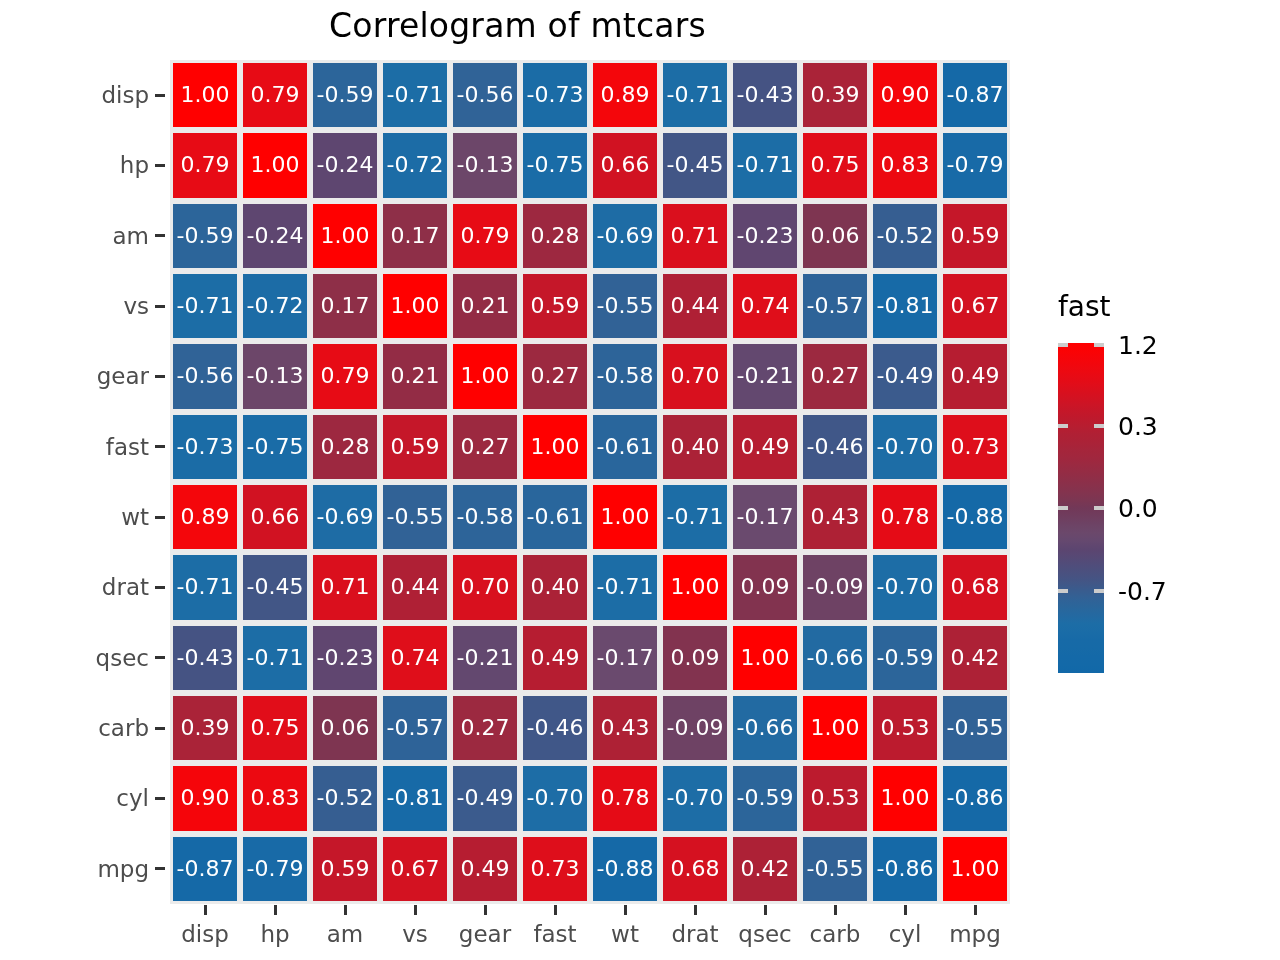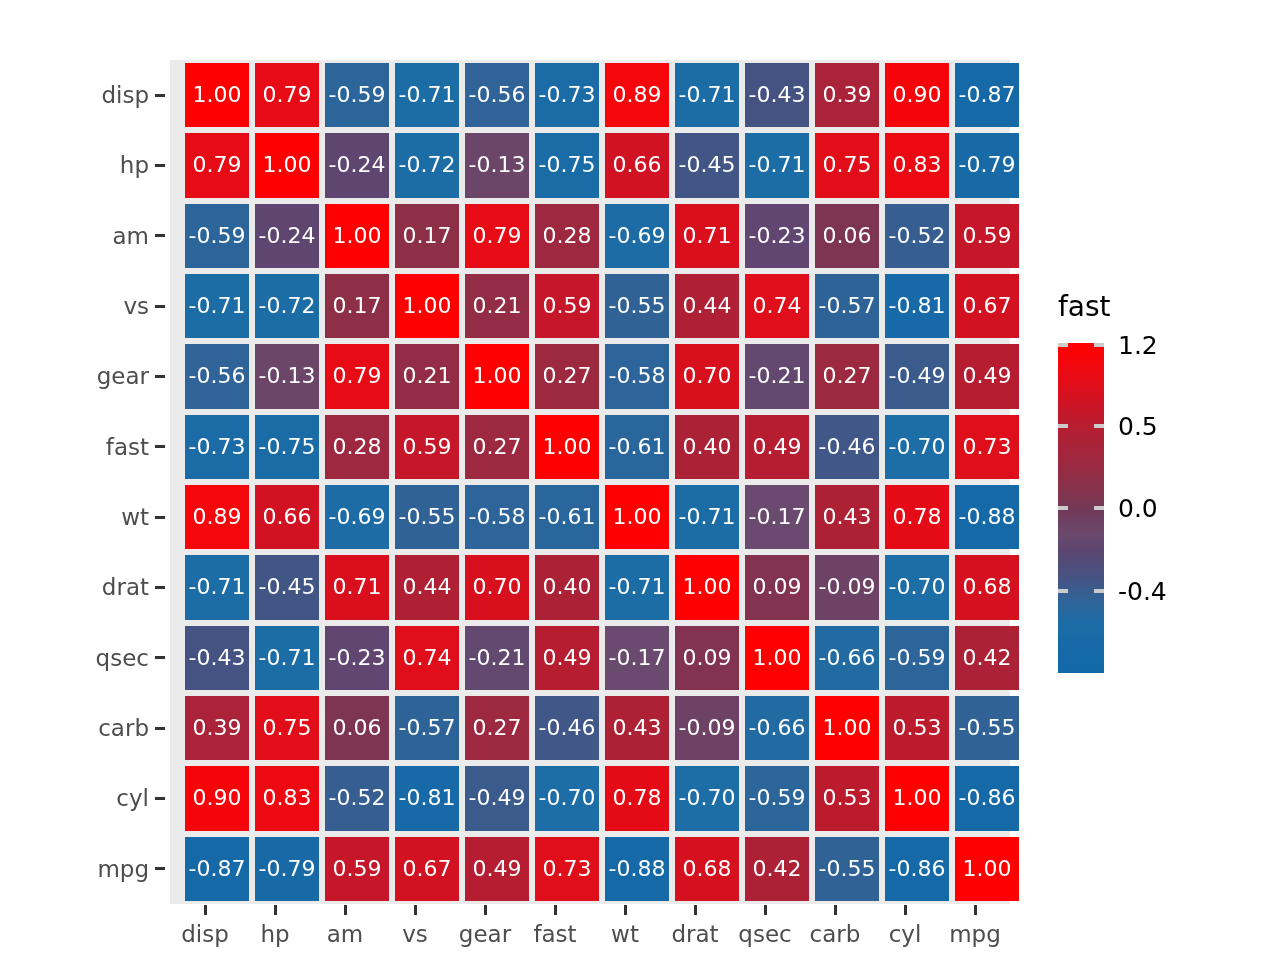--- a/index.html
+++ b/index.html
@@ -39,21 +39,21 @@
     position: absolute;
     left: 170px;
     top: 60px;
     width: 840px;
     height: 844px;
     background: #EBEBEB;
   }
 
   #tile-grid {
     position: absolute;
-    left: 12px;
+    left: 0;
     top: 0;
     width: 840px;
     height: 844px;
     display: grid;
     grid-template-columns: repeat(12, 1fr);
     grid-template-rows: repeat(12, 1fr);
   }
 
   .tile-cell {
     position: relative;
@@ -177,20 +177,21 @@
     color: #000000;
     transform: translateY(-50%);
     white-space: nowrap;
   }
 </style>
 </head>
 <body>
 
 <div id="plot-root">
 
+  <div id="chart-title">Correlogram of mtcars</div>
 
   <div id="y-axis">
       <div class="y-tick-row">
         <span class="y-tick-label">disp</span>
         <span class="y-tick-mark"></span>
       </div>
       <div class="y-tick-row">
         <span class="y-tick-label">hp</span>
         <span class="y-tick-mark"></span>
       </div>
@@ -870,23 +871,23 @@
 
   <div id="legend">
     <div id="legend-title">fast</div>
     <div id="legend-bar-wrap">
       <div id="legend-bar" style="background: linear-gradient(rgb(255, 0, 0) 0%, rgb(250, 3, 5) 2.5%, rgb(245, 5, 10) 5%, rgb(239, 8, 15) 7.5%, rgb(232, 10, 20) 10%, rgb(225, 13, 25) 12.5%, rgb(216, 16, 30) 15%, rgb(208, 19, 35) 17.5%, rgb(199, 22, 40) 20%, rgb(191, 25, 44) 22.5%, rgb(184, 29, 48) 25%, rgb(176, 32, 52) 27.5%, rgb(171, 34, 55) 30%, rgb(165, 37, 59) 32.5%, rgb(160, 39, 62) 35%, rgb(153, 42, 66) 37.5%, rgb(146, 45, 70) 40%, rgb(139, 48, 74) 42.5%, rgb(132, 51, 78) 45%, rgb(124, 54, 82) 47.5%, rgb(114, 56, 88) 50%, rgb(112, 61, 94) 52.5%, rgb(109, 67, 101) 55%, rgb(107, 72, 107) 57.5%, rgb(101, 72, 111) 60%, rgb(92, 69, 112) 62.5%, rgb(86, 73, 117) 65%, rgb(79, 77, 123) 67.5%, rgb(73, 81, 128) 70%, rgb(66, 86, 134) 72.5%, rgb(57, 92, 142) 75%, rgb(49, 98, 150) 77.5%, rgb(42, 102, 155) 80%, rgb(36, 105, 161) 82.5%, rgb(29, 109, 166) 85%, rgb(26, 108, 167) 87.5%, rgb(23, 106, 167) 90%, rgb(22, 106, 167) 92.5%, rgb(20, 105, 168) 95%, rgb(19, 105, 168) 97.5%, rgb(17, 104, 168) 100%);"></div>
     <div class="legend-tick left" style="top: 0px;"></div>
         <div class="legend-tick right" style="top: 0px;"></div>
         <div class="legend-tick-text" style="top: 2px;">1.2</div>
         <div class="legend-tick left" style="top: 80.5px;"></div>
         <div class="legend-tick right" style="top: 80.5px;"></div>
-        <div class="legend-tick-text" style="top: 82.5px;">0.5</div>
+        <div class="legend-tick-text" style="top: 82.5px;">0.3</div>
         <div class="legend-tick left" style="top: 163px;"></div>
         <div class="legend-tick right" style="top: 163px;"></div>
         <div class="legend-tick-text" style="top: 165px;">0.0</div>
         <div class="legend-tick left" style="top: 245.5px;"></div>
         <div class="legend-tick right" style="top: 245.5px;"></div>
-        <div class="legend-tick-text" style="top: 247.5px;">-0.4</div>
+        <div class="legend-tick-text" style="top: 247.5px;">-0.7</div>
       </div>
   </div>
 
 </div>
 
 </body></html>

